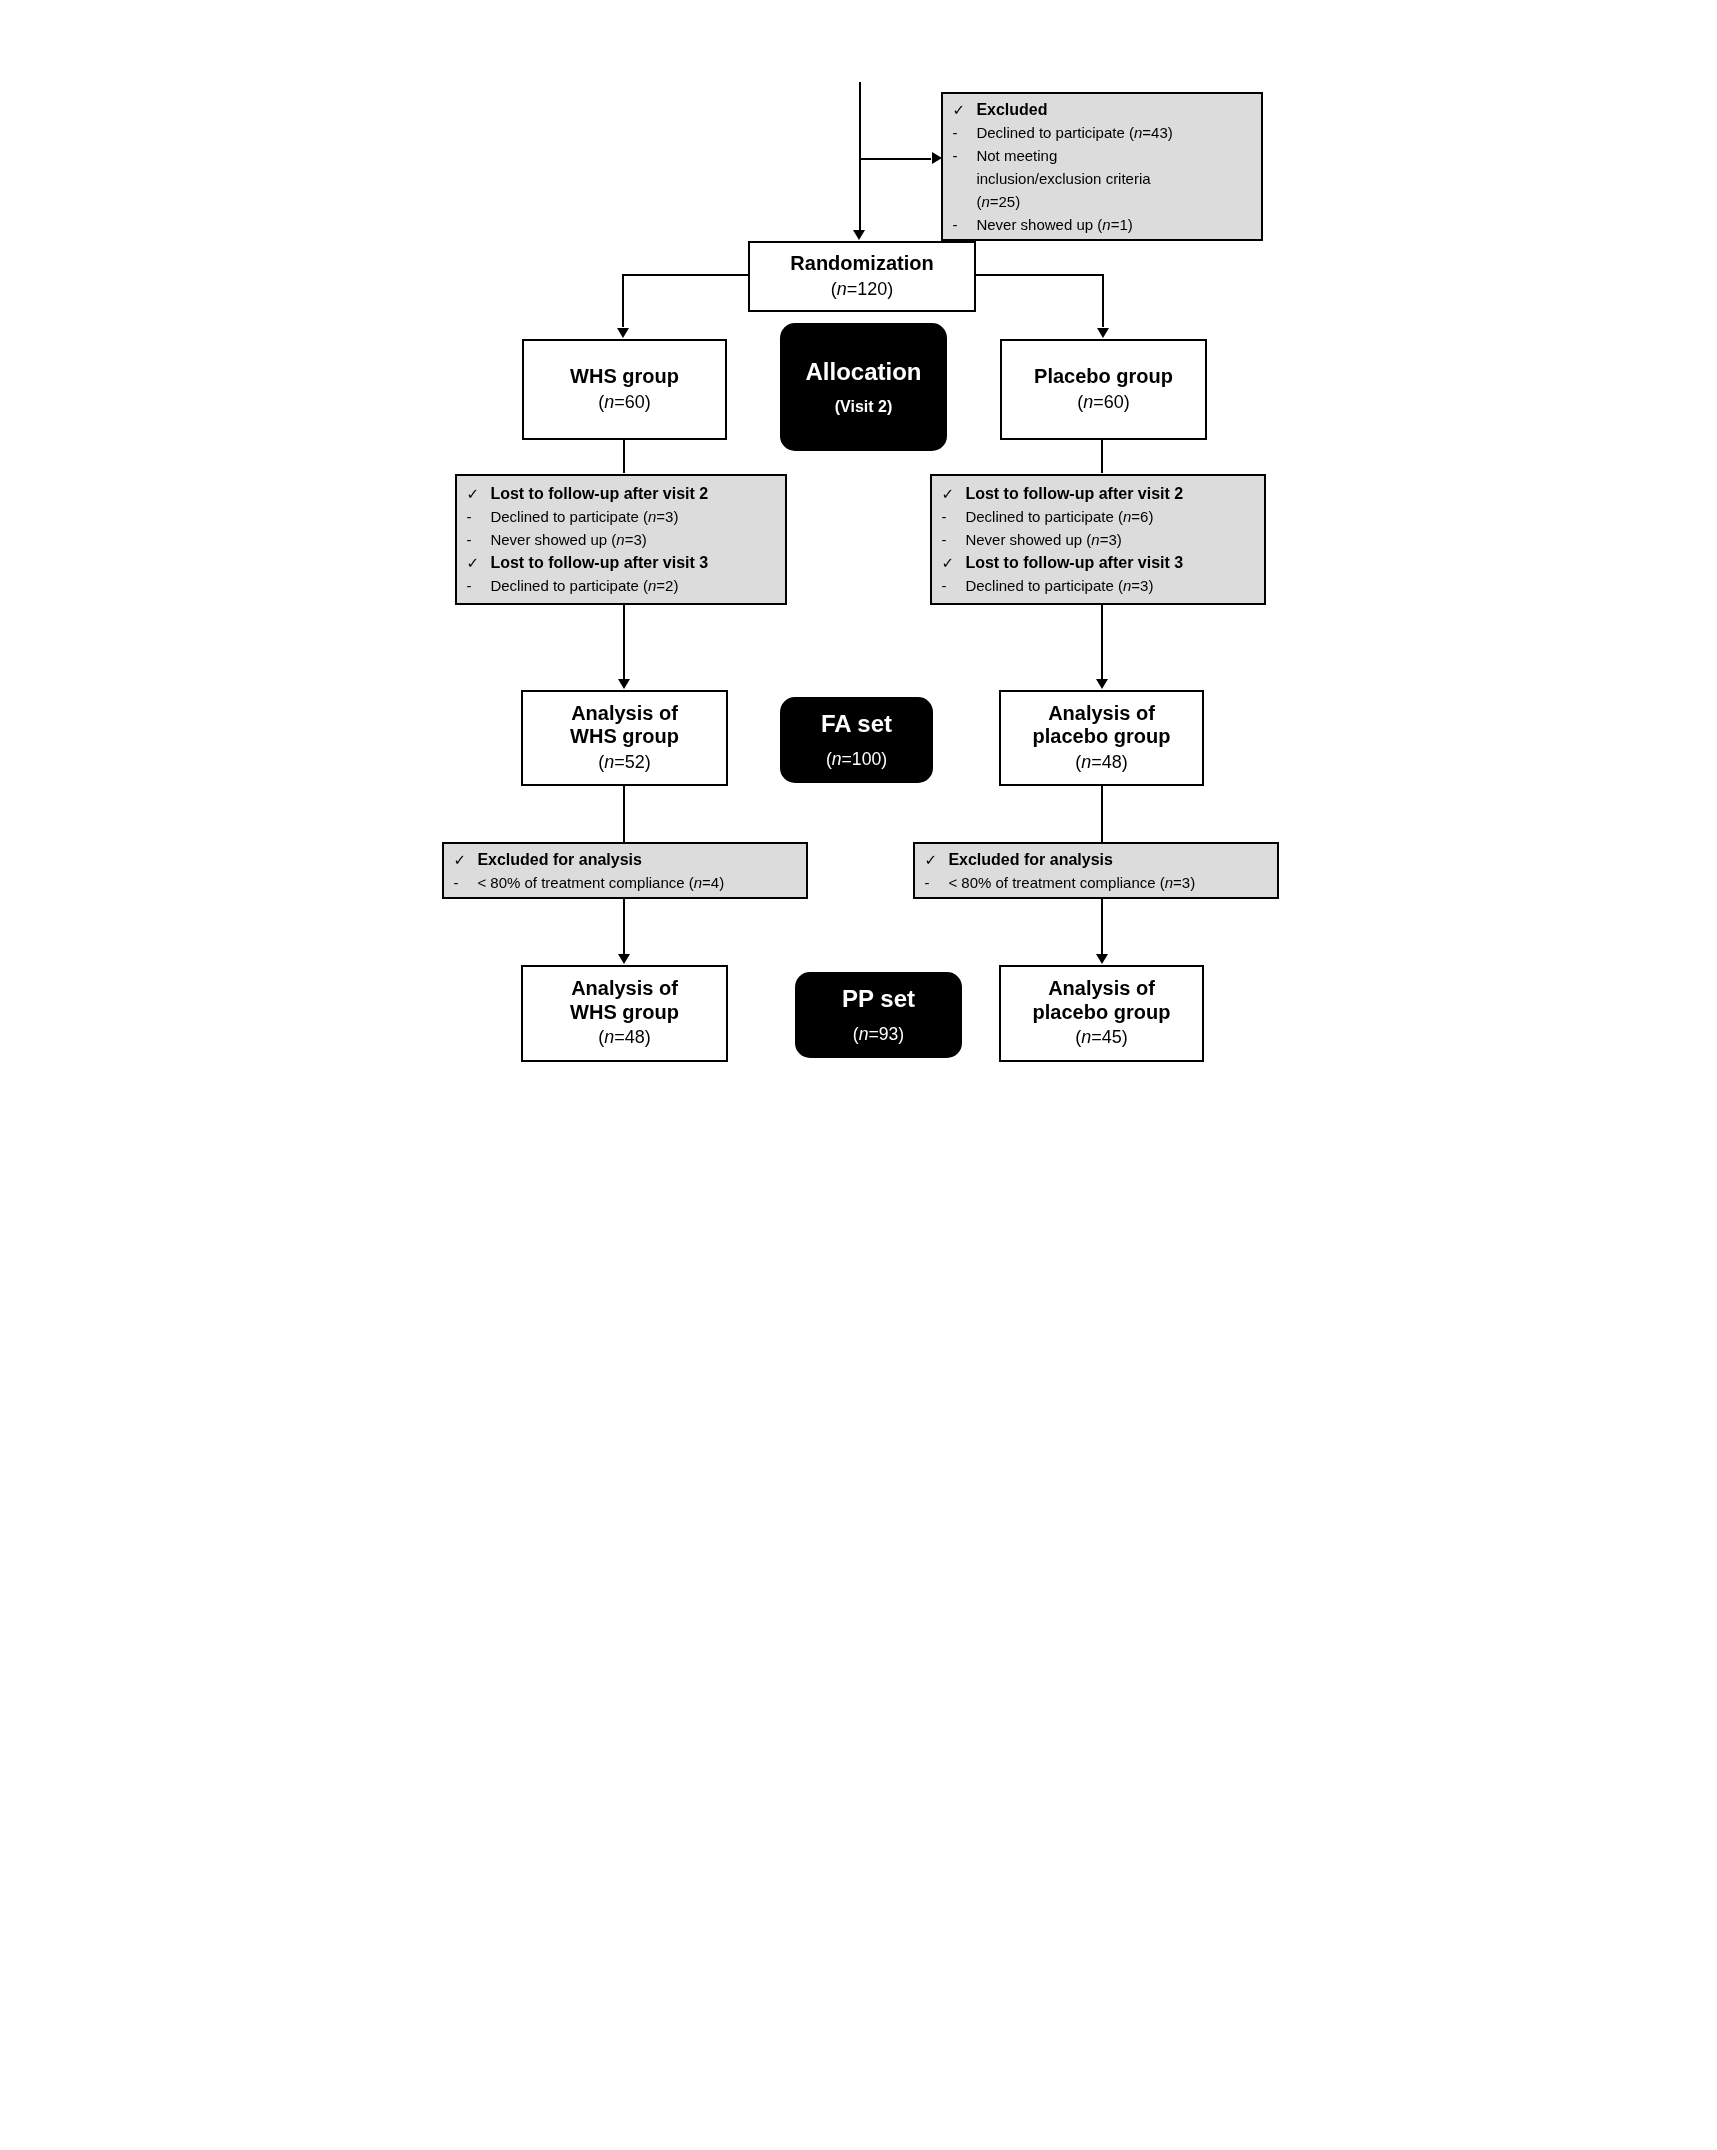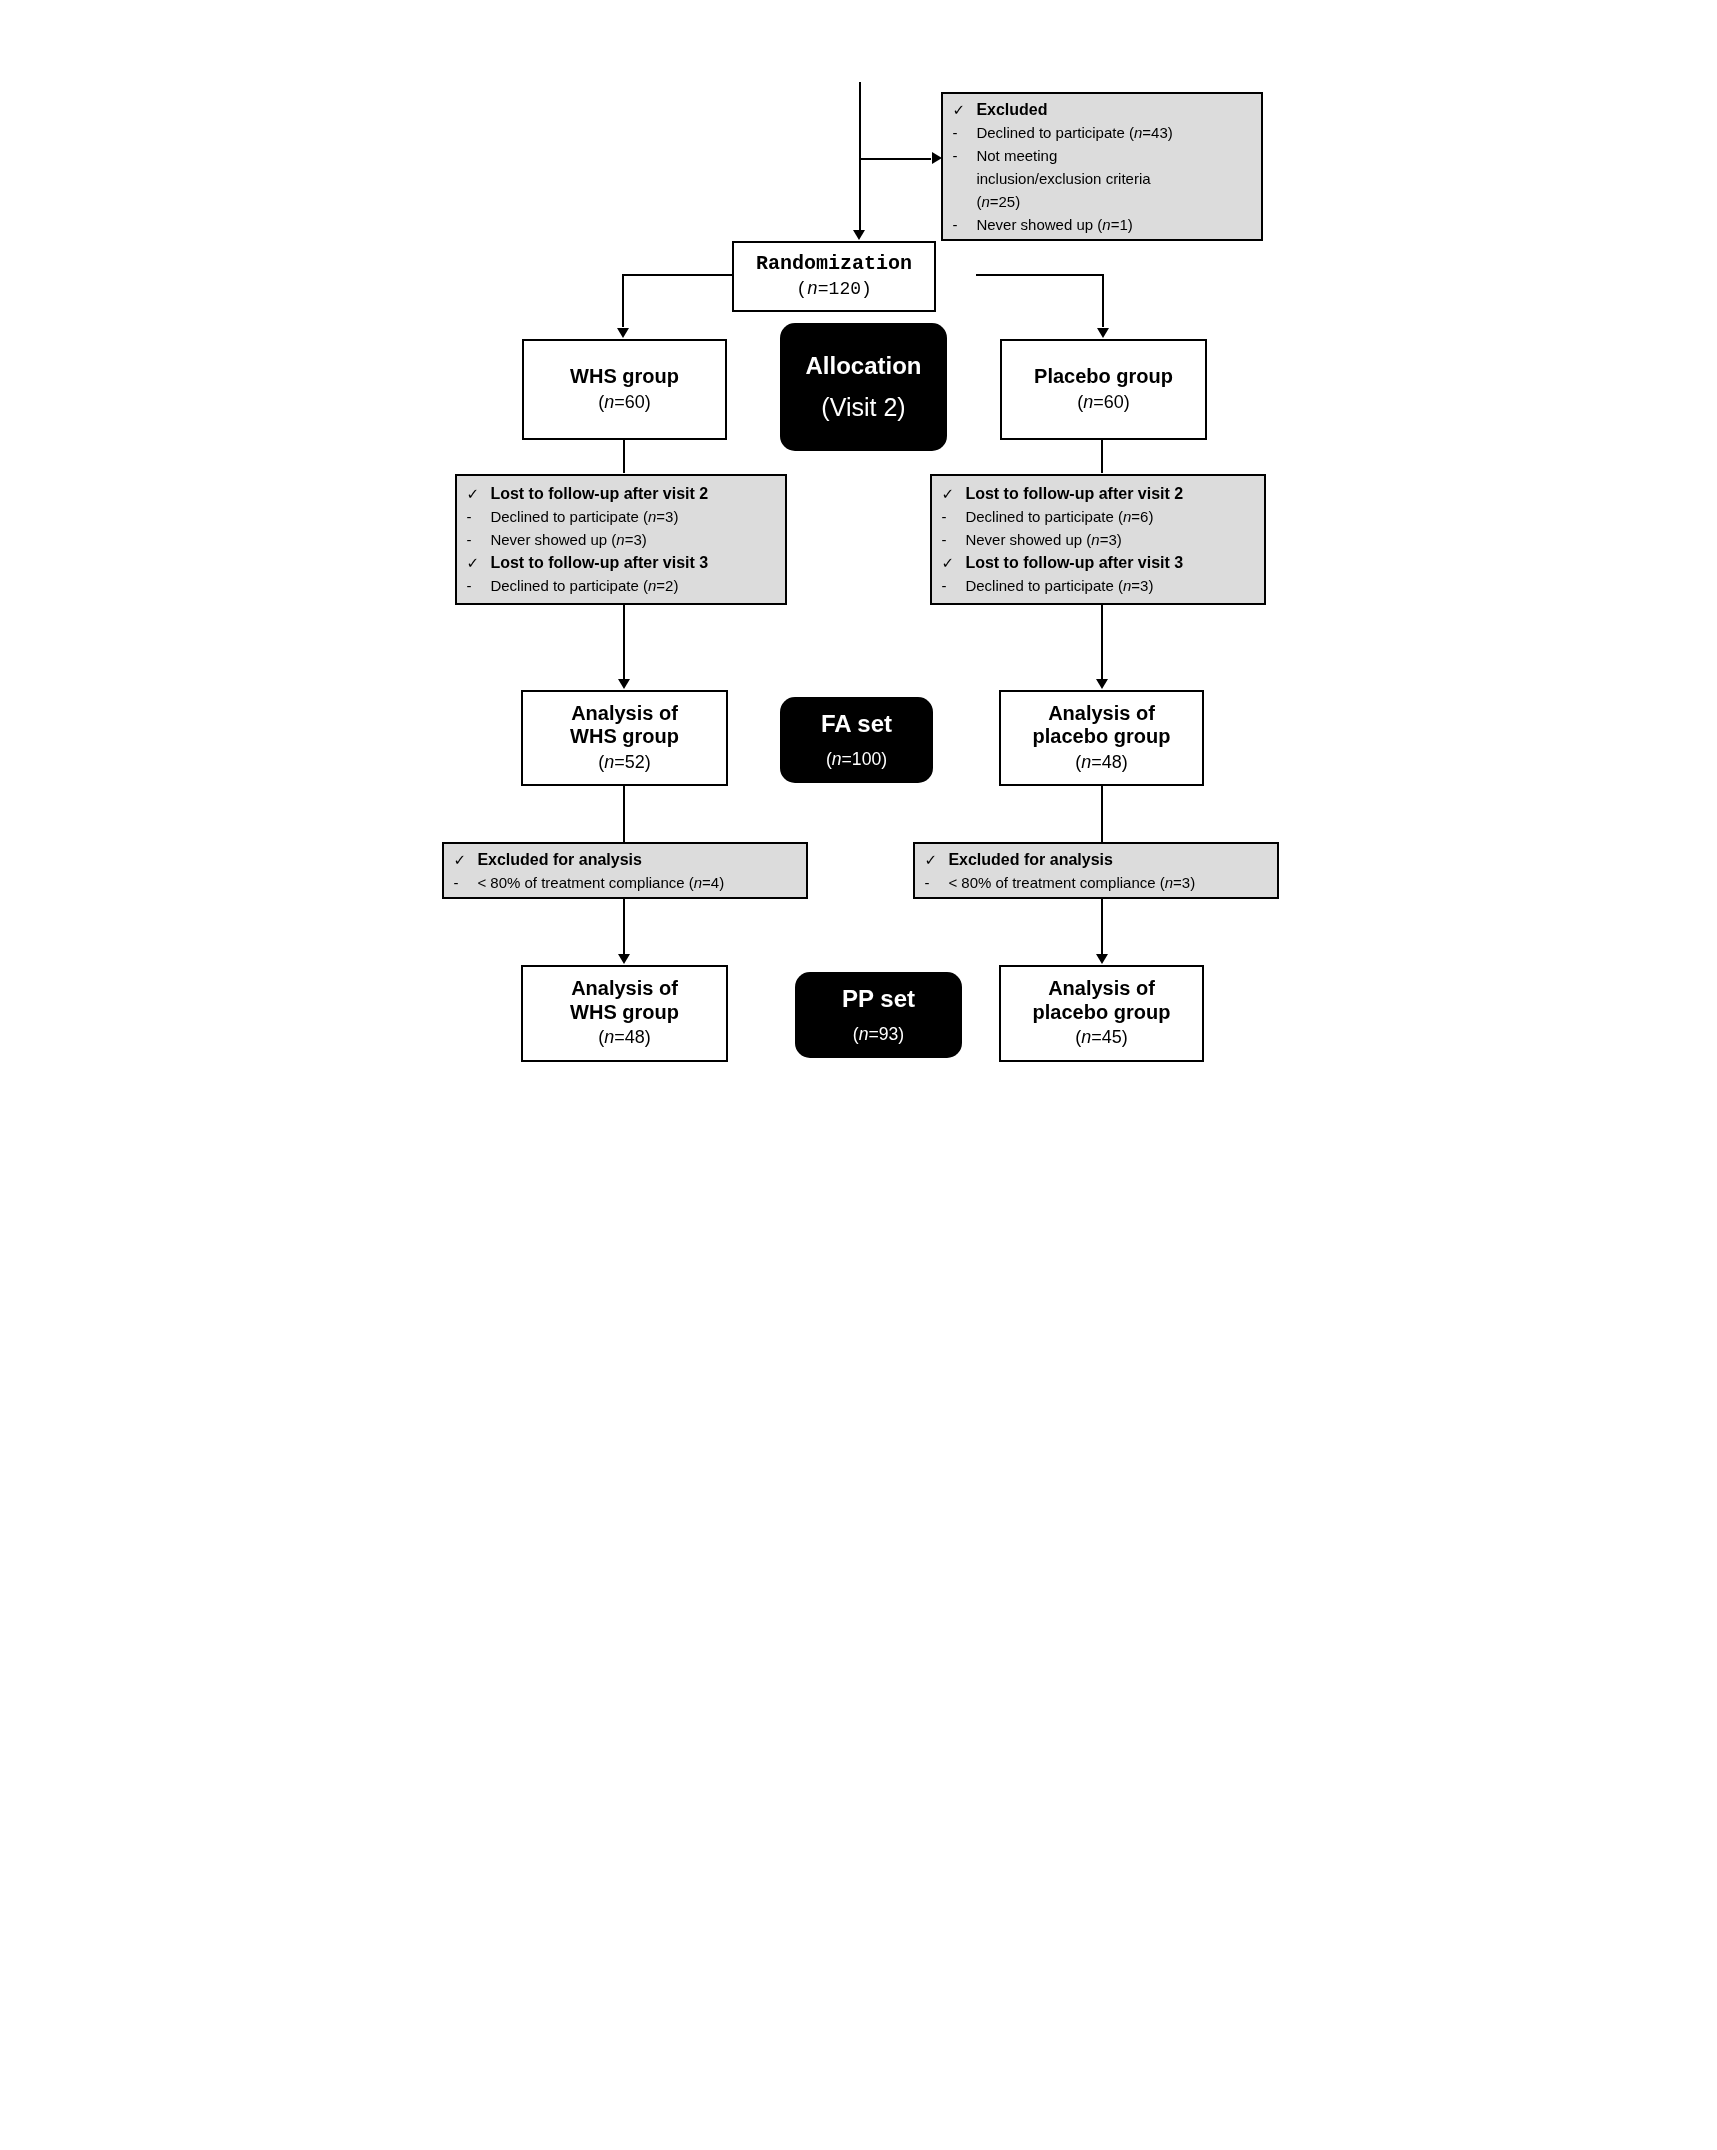--- a/index.html
+++ b/index.html
@@ -26,21 +26,21 @@
     display:flex;flex-direction:column;justify-content:center;padding:5.4px 8px;}
   .grow{display:flex;align-items:baseline;font-size:15px;line-height:23px;}
   .grow .bullet{flex:0 0 24px;padding-left:1.4px;font-weight:400;}
   .grow .rtext{flex:1;}
   .grow.bold .rtext{font-weight:bold;font-size:16px;}
 
   
   .blue{position:absolute;background:#000000;border-radius:15px;color:#fff;box-sizing:border-box;
     display:flex;flex-direction:column;align-items:center;justify-content:center;text-align:center;}
   .blue-title{font-size:24px;font-weight:bold;line-height:1.2;}
-  .blue-sub{font-size:25px;font-weight:normal;margin-top:12px;}
+  .blue-sub{font-size:16px;font-weight:bold;margin-top:12px;}
   .blue-sub.small{font-size:17.6px;font-weight:400;margin-top:10px;}
   .blue i, .node i, .grow i{font-style:italic;}
 </style>
 </head>
 <body>
 
 <div class="canvas">
 
   <div class="vl" style="left:430px;top:82px;height:148px;"></div>
   <div class="ah-down" style="left:424px;top:230px;"></div>
@@ -152,21 +152,21 @@
         <span class="bullet">✓</span>
         <span class="rtext">Excluded for analysis</span>
       </div>
       <div class="grow">
         <span class="bullet">-</span>
         <span class="rtext">&lt; 80% of treatment compliance (<i>n</i>=3)</span>
       </div>
     </div>
 
 
-  <div class="node" style="left:303px;top:241px;width:204px;height:71px;font-family:Liberation Mono, monospace;">
+  <div class="node" style="left:319px;top:241px;width:228px;height:71px;">
     <div class="node-title">Randomization</div>
     <div class="node-n">(<i>n</i>=120)</div>
   </div>
 
   <div class="node" style="left:93px;top:339px;width:205px;height:101px;">
     <div class="node-title">WHS group</div>
     <div class="node-n">(<i>n</i>=60)</div>
   </div>
 
   <div class="node" style="left:571px;top:339px;width:207px;height:101px;">

